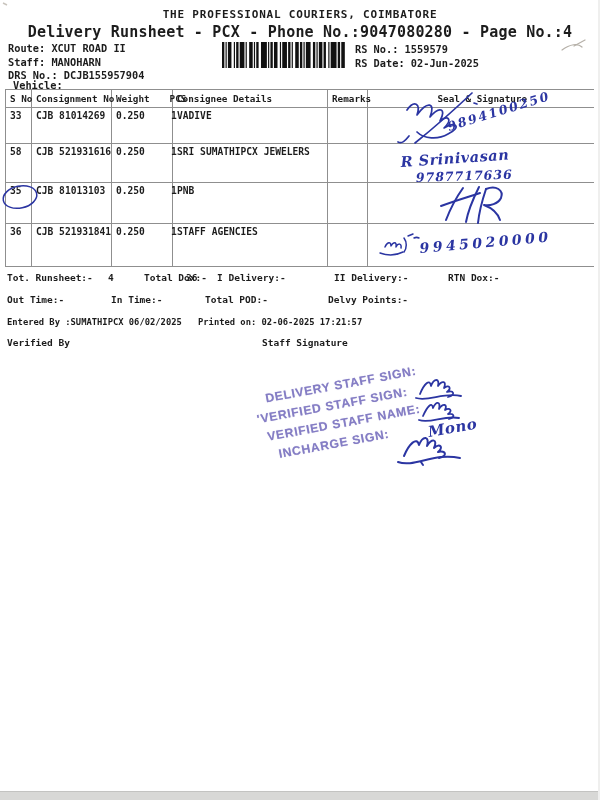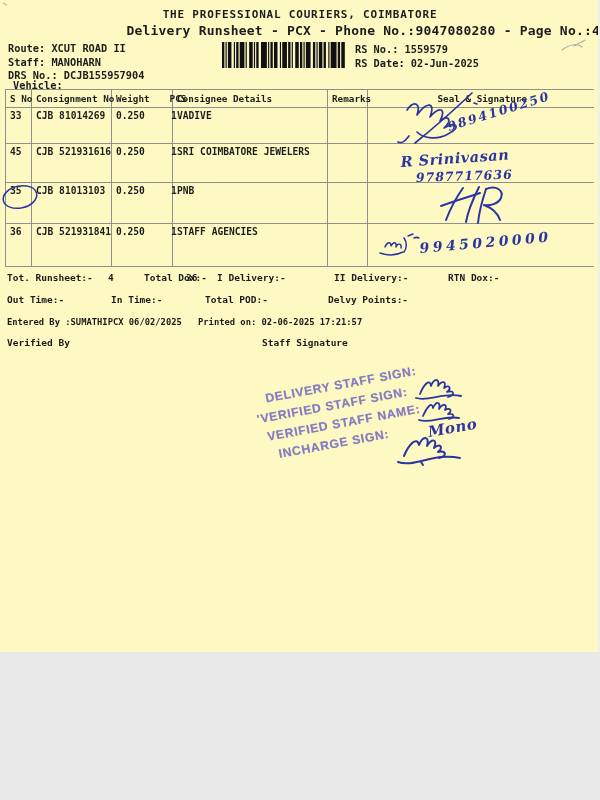--- a/index.html
+++ b/index.html
@@ -1,22 +1,22 @@
 <!DOCTYPE html>
 <html><head>
 <meta charset="utf-8">
 <style>
   html,body{margin:0;padding:0;background:#e9e9e9;}
   .page{
-    position:relative;width:600px;height:652px;background:#fef9c3;
+    position:relative;width:600px;height:800px;background:#ffffff;
     font-family:"DejaVu Sans Mono",monospace;color:#1c1c1c;overflow:hidden;
   }
   .abs{position:absolute;}
   .title{left:0;right:0;top:8px;text-align:center;font-size:11px;font-weight:bold;letter-spacing:.8px;}
-  .subtitle{left:0;right:0;top:23px;text-align:right;font-size:13px;font-weight:bold;letter-spacing:.2px;}
+  .subtitle{left:0;right:0;top:23px;text-align:center;font-size:15px;font-weight:bold;letter-spacing:.2px;}
   .info{font-size:10.3px;font-weight:bold;white-space:nowrap;}
   .runtable{
     position:absolute;left:5px;top:89px;width:588px;
     border-collapse:collapse;table-layout:fixed;
     font-size:9.6px;font-weight:bold;
   }
   .runtable th,.runtable td{
     border:1px solid #8f8f8f;border-right:1px solid #8f8f8f;
     vertical-align:top;text-align:left;padding:2px 1px 0 4px;
     white-space:nowrap;overflow:visible;
@@ -131,24 +131,24 @@
     </tr>
     <tr style="height:36px">
       <td>33</td>
       <td>CJB 81014269</td>
       <td><span>0.250</span><span class="pcs-v">1</span></td>
       <td>VADIVE</td>
       <td></td>
       <td class="last"></td>
     </tr>
     <tr style="height:39px">
-      <td>45</td>
+      <td>58</td>
       <td>CJB 521931616</td>
       <td><span>0.250</span><span class="pcs-v">1</span></td>
-      <td>SRI COIMBATORE JEWELERS</td>
+      <td>SRI SUMATHIPCX JEWELERS</td>
       <td></td>
       <td class="last"></td>
     </tr>
     <tr style="height:41px">
       <td>35</td>
       <td>CJB 81013103</td>
       <td><span>0.250</span><span class="pcs-v">1</span></td>
       <td>PNB</td>
       <td></td>
       <td class="last"></td>

